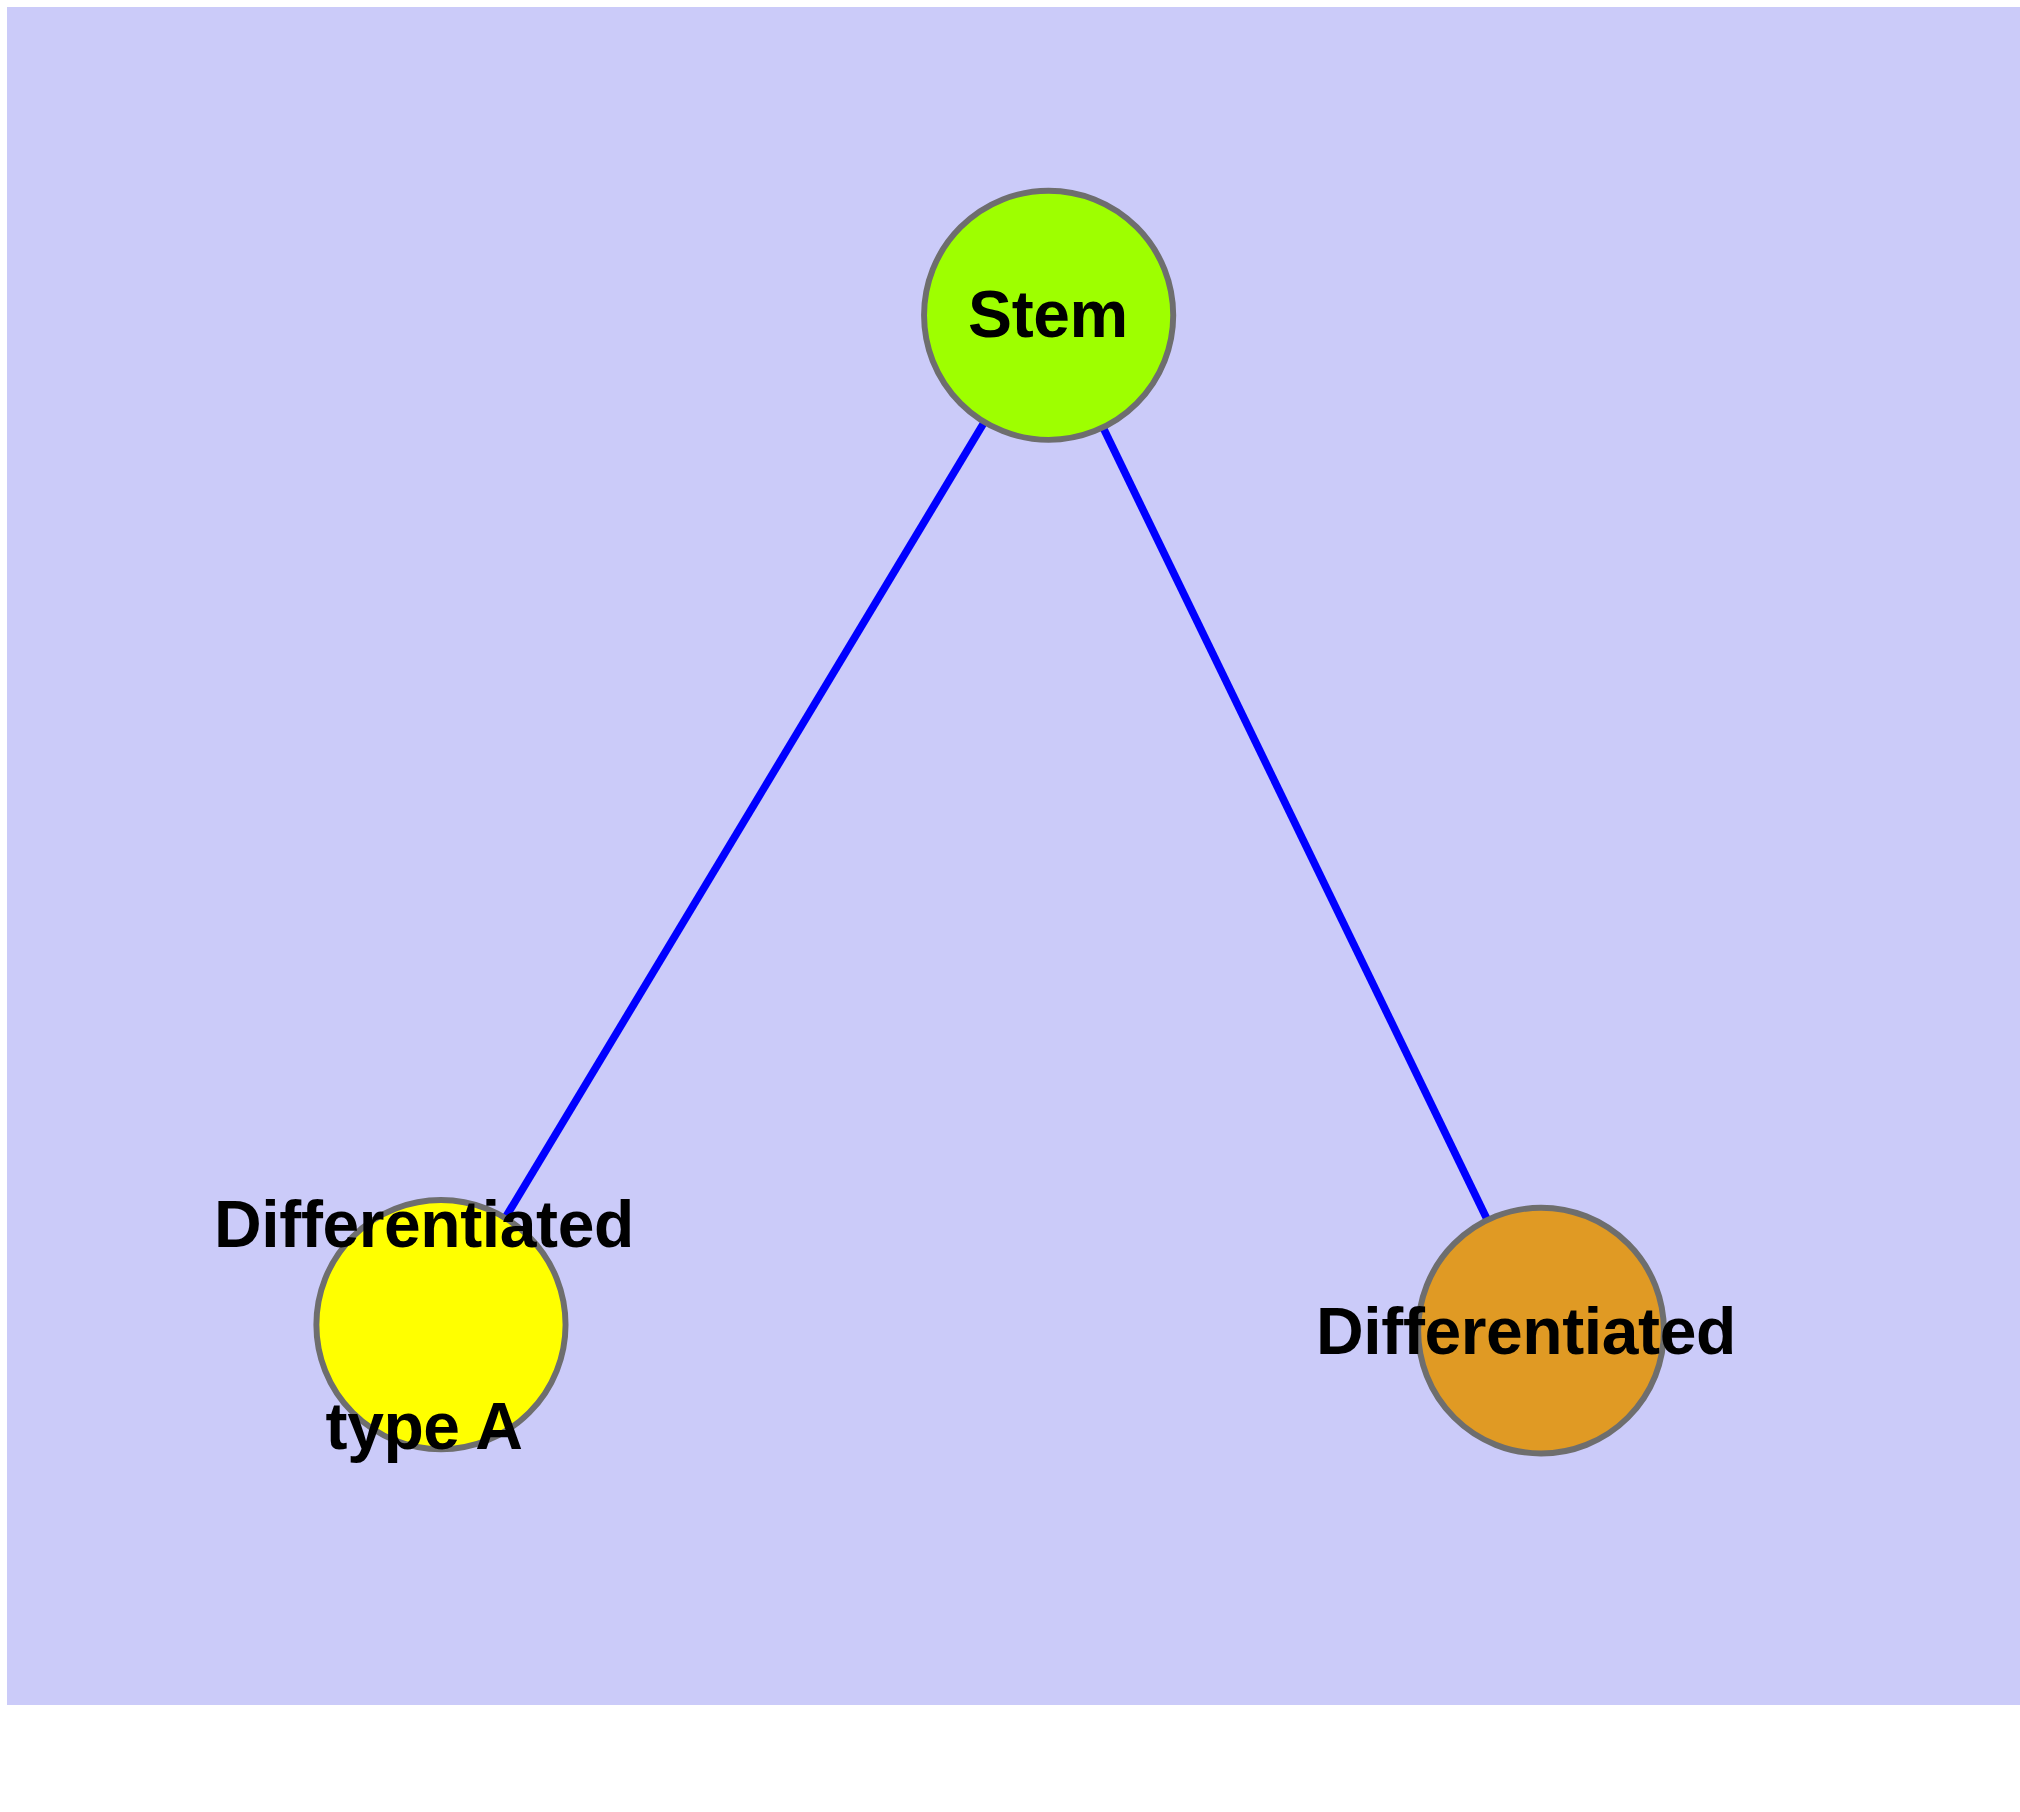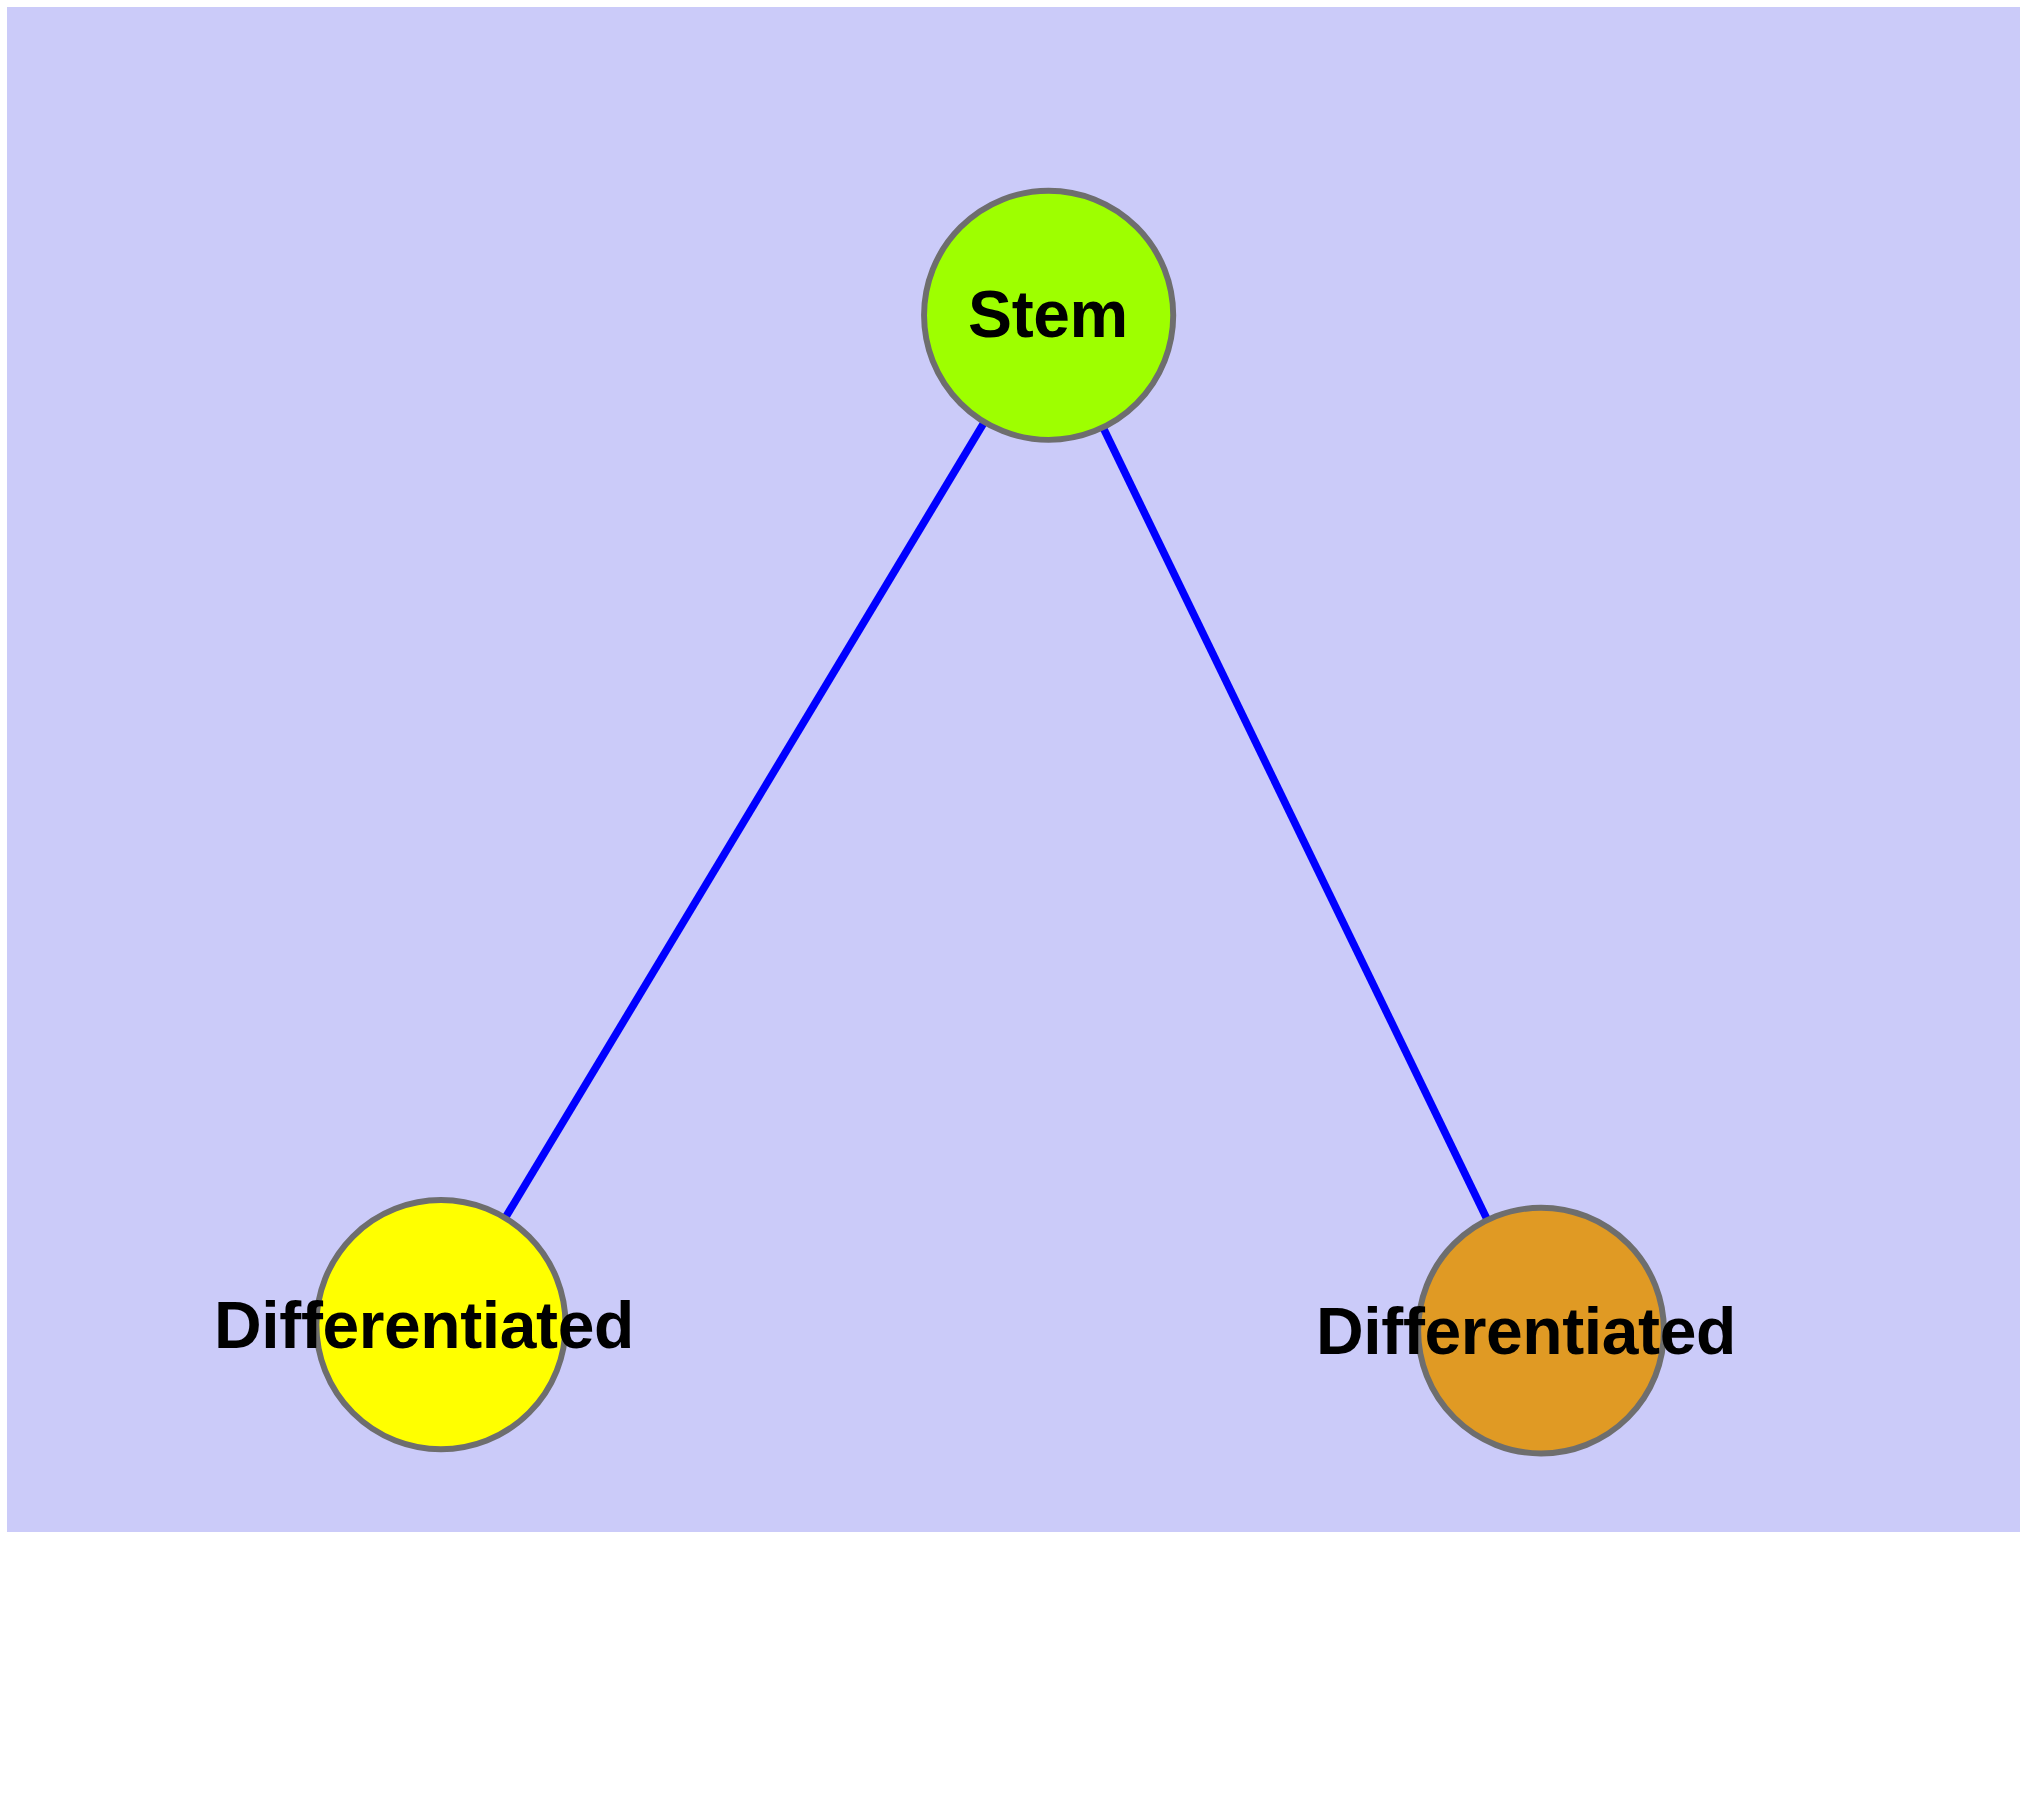--- a/index.html
+++ b/index.html
@@ -3,21 +3,21 @@
 <meta charset="utf-8">
 <style>
   html, body {
     margin: 0;
     padding: 0;
     background: #ffffff;
   }
   #canvas {
     position: relative;
     width: 2021px;
-    height: 1532px;
+    height: 1705px;
     background: #ffffff;
     overflow: hidden;
     font-family: "Liberation Sans", sans-serif;
   }
   #plot-bg {
     position: absolute;
     left: 6.8px;
     top: 6.8px;
     width: 2014px;
     height: 1805px;
@@ -58,20 +58,21 @@
       <circle cx="1237" cy="372" r="147" fill="#9eff00" stroke="#6e6e6e" stroke-width="7"></circle>
       <circle cx="520" cy="1563" r="147" fill="#ffff00" stroke="#6e6e6e" stroke-width="7"></circle>
       <circle cx="1818" cy="1570" r="145" fill="#e09a24" stroke="#6e6e6e" stroke-width="7"></circle>
     </g>
   </svg>
 
   <div class="node-label" style="left:1048px; top:315px; font-size:66px;">Stem</div>
 
   <div class="node-label" style="left:424px; top:1325px; font-size:66px;">
     <div>Differentiated</div>
+    <div>type A</div>
   </div>
 
   <div class="node-label" style="left:1526px; top:1331px; font-size:66px;">
     <div>Differentiated</div>
   </div>
 
 </div>
 
 
 </body></html>

